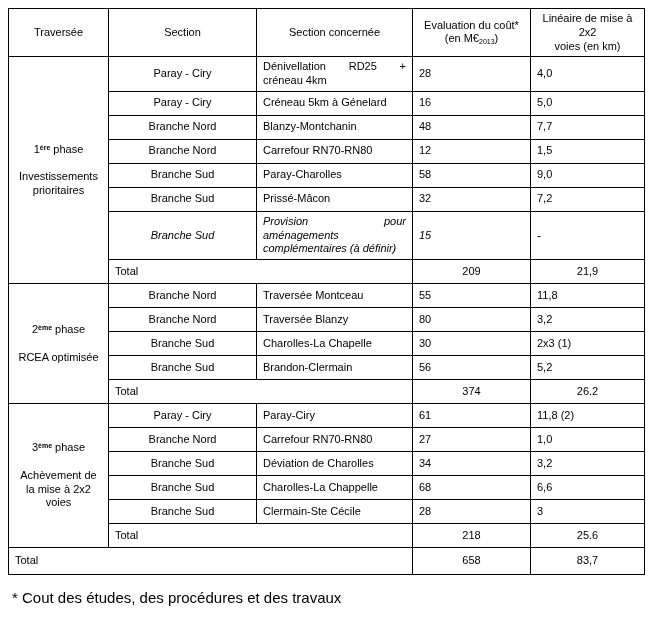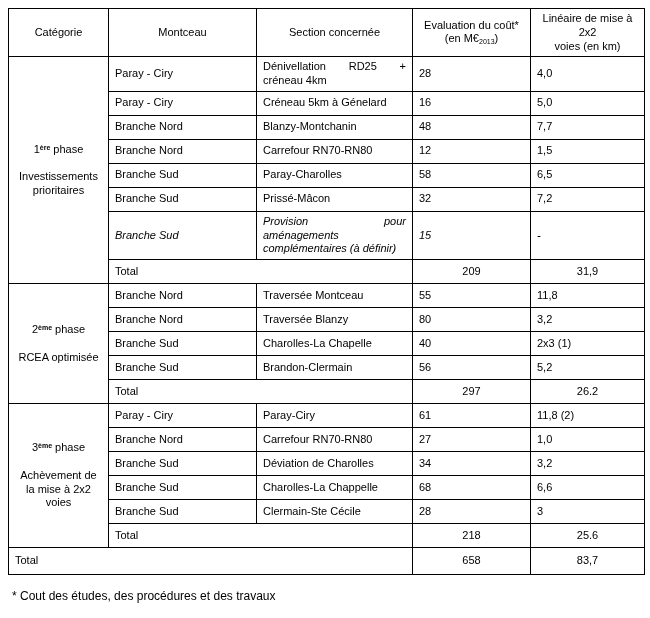--- a/index.html
+++ b/index.html
@@ -68,21 +68,21 @@
   td.cat {
     text-align: center;
     font-weight: bold;
     vertical-align: middle;
     line-height: 1.3;
     padding: 4px 4px;
   }
   td.cat .cat-phase { display: block; margin-bottom: 14px; }
   td.cat .cat-desc  { display: block; }
 
-  td.branche { text-align: left; }
+  td.branche { text-align: center; }
   td.section { text-align: justify; text-align-last: left; hyphens: none; }
   td.num { }
 
   tr.row-tall td { height: 30px; font-style: italic; }
   tr.row-std  td { height: 17px; }
 
   td.total-label {
     text-align: left;
     font-weight: bold;
   }
@@ -91,44 +91,44 @@
     font-weight: bold;
     margin-left: 17px;
   }
   tr.total-row td { height: 17px; }
 
   tr.grand-total td { height: 20px; }
   td.grand-label { text-align: left; font-weight: bold; }
 
   .note-star {
     margin: 14px 0 0 4px;
-    font-size: 12px;
+    font-size: 15px;
   }
 </style>
 </head>
 <body>
 
 <div class="page">
 
   <table class="cost-table">
     <colgroup>
       <col class="c-cat">
         <col class="c-br">
         <col class="c-sec">
         <col class="c-cost">
         <col class="c-lin">
     </colgroup>
 
     <thead>
       <tr>
         <td>
-          <span class="hdr-line">Catégorie</span>
-        </td>
-        <td>
-          <span class="hdr-line">Montceau</span>
+          <span class="hdr-line">Traversée</span>
+        </td>
+        <td>
+          <span class="hdr-line">Section</span>
         </td>
         <td>
           <span class="hdr-line">Section concernée</span>
         </td>
         <td>
           <span class="hdr-line">Evaluation du coût*</span>
           <span class="hdr-line"><span>(en M€</span><sub class="year">2013</sub><span>)</span></span>
         </td>
         <td>
           <span class="hdr-line">Linéaire de mise à 2x2</span>
@@ -163,70 +163,70 @@
         <tr class="row-std">
           <td class="branche">Branche Nord</td>
           <td class="section">Carrefour RN70-RN80</td>
           <td class="num">12</td>
           <td class="num">1,5</td>
         </tr>
         <tr class="row-std">
           <td class="branche">Branche Sud</td>
           <td class="section">Paray-Charolles</td>
           <td class="num">58</td>
-          <td class="num">6,5</td>
+          <td class="num">9,0</td>
         </tr>
         <tr class="row-std">
           <td class="branche">Branche Sud</td>
           <td class="section">Prissé-Mâcon</td>
           <td class="num">32</td>
           <td class="num">7,2</td>
         </tr>
         <tr class="row-tall">
           <td class="branche">Branche Sud</td>
           <td class="section">Provision pour aménagements complémentaires (à définir)</td>
           <td class="num">15</td>
           <td class="num">-</td>
         </tr>
         <tr class="total-row">
           <td class="total-label" colspan="2">Total</td>
           <td class="total-num">209</td>
-          <td class="total-num">31,9</td>
+          <td class="total-num">21,9</td>
         </tr>
         <tr class="row-std">
           <td class="cat" rowspan="5">
             <span class="cat-phase"><span>2</span><sup class="ord">ème</sup> <span>phase</span></span>
             <span class="cat-desc">RCEA optimisée</span>
           </td>
           <td class="branche">Branche Nord</td>
           <td class="section">Traversée Montceau</td>
           <td class="num">55</td>
           <td class="num">11,8</td>
         </tr>
         <tr class="row-std">
           <td class="branche">Branche Nord</td>
           <td class="section">Traversée Blanzy</td>
           <td class="num">80</td>
           <td class="num">3,2</td>
         </tr>
         <tr class="row-std">
           <td class="branche">Branche Sud</td>
           <td class="section">Charolles-La Chapelle</td>
-          <td class="num">40</td>
+          <td class="num">30</td>
           <td class="num">2x3 (1)</td>
         </tr>
         <tr class="row-std">
           <td class="branche">Branche Sud</td>
           <td class="section">Brandon-Clermain</td>
           <td class="num">56</td>
           <td class="num">5,2</td>
         </tr>
         <tr class="total-row">
           <td class="total-label" colspan="2">Total</td>
-          <td class="total-num">297</td>
+          <td class="total-num">374</td>
           <td class="total-num">26.2</td>
         </tr>
         <tr class="row-std">
           <td class="cat" rowspan="6">
             <span class="cat-phase"><span>3</span><sup class="ord">ème</sup> <span>phase</span></span>
             <span class="cat-desc">Achèvement de la mise à 2x2 voies</span>
           </td>
           <td class="branche">Paray - Ciry</td>
           <td class="section">Paray-Ciry</td>
           <td class="num">61</td>

